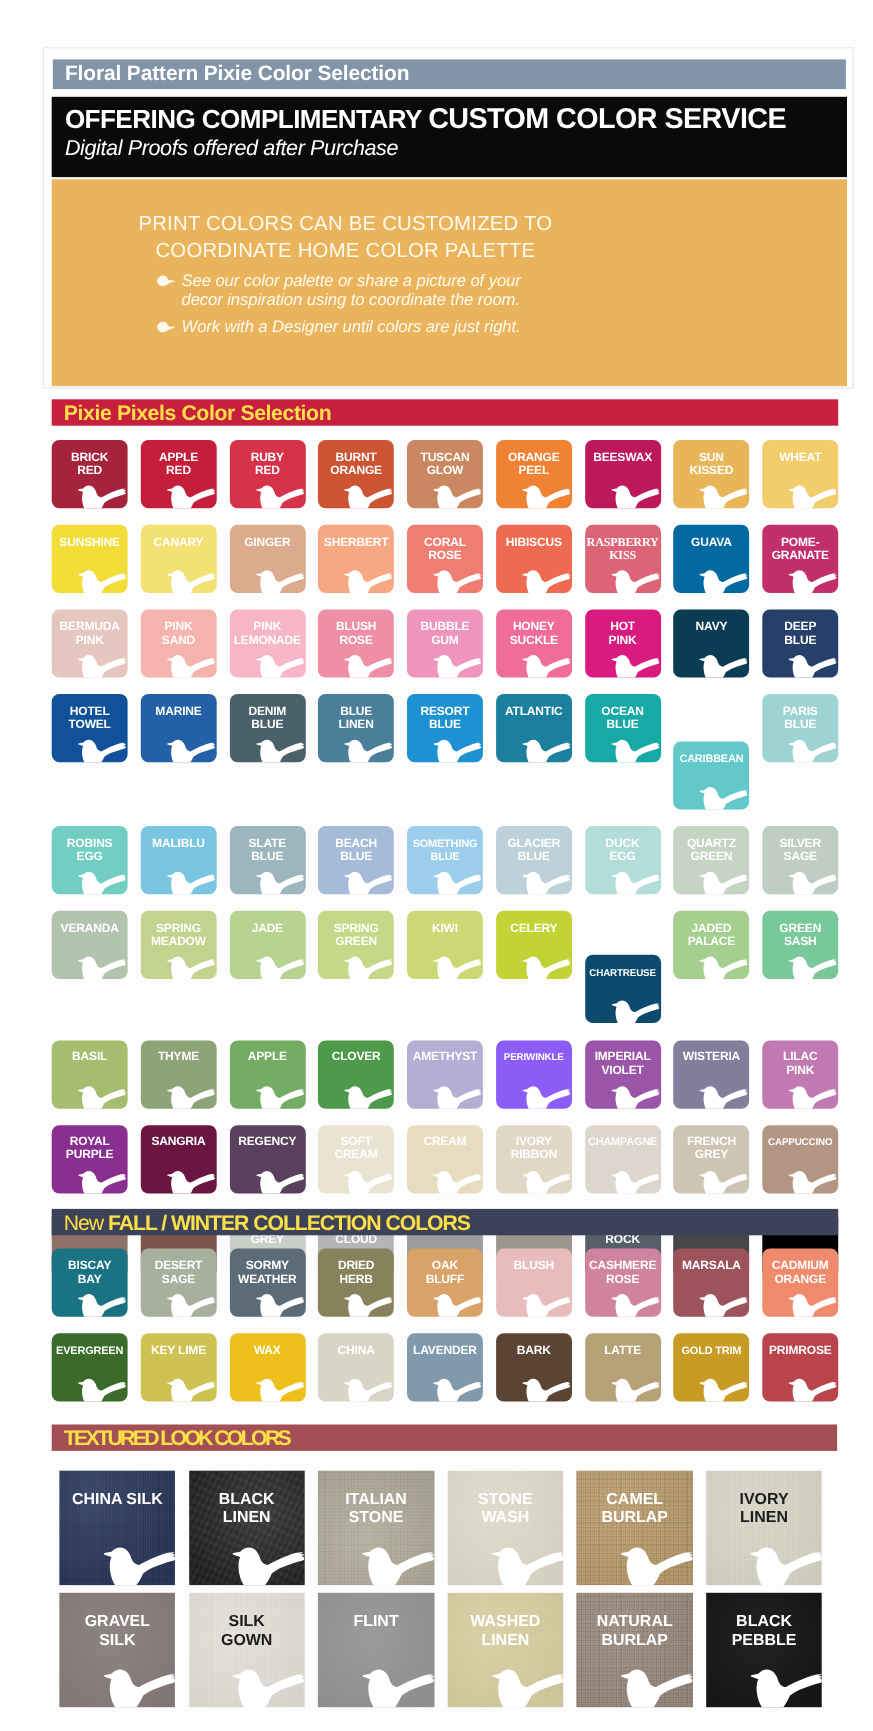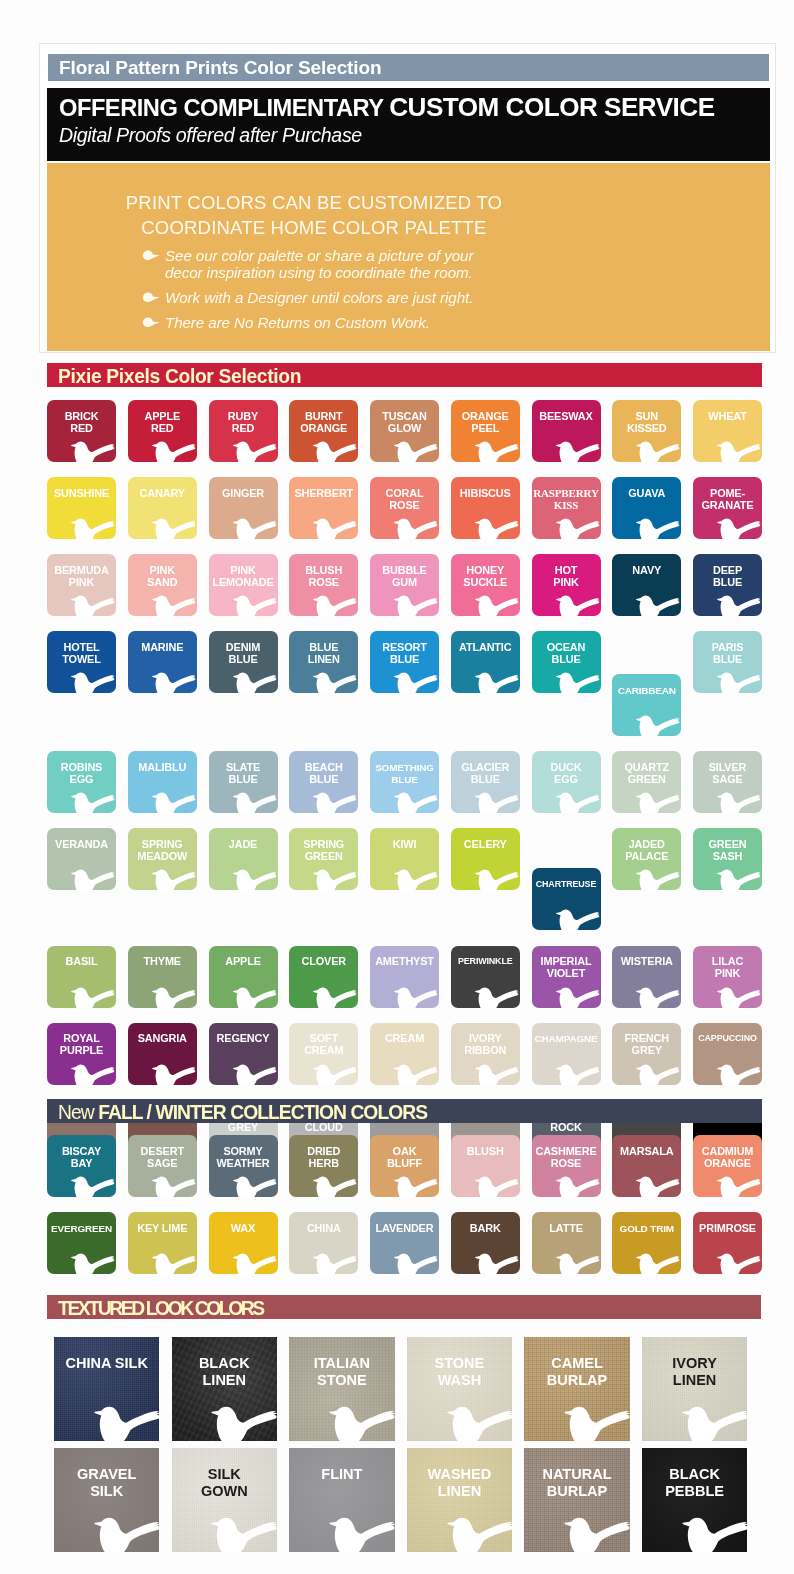--- a/index.html
+++ b/index.html
@@ -20,21 +20,21 @@
   .orange-box{position:absolute;left:47px;top:163px;width:723px;height:188px;background:#e9b45c;}
   .ob-title{position:absolute;left:0px;top:28px;width:534px;text-align:center;color:#fffaf0;
      font-size:18.5px;line-height:24.8px;letter-spacing:.2px;font-weight:normal;}
   .bullets{position:absolute;left:95px;top:84px;width:560px;}
   .bullet{position:relative;padding-left:23px;margin-bottom:7.5px;color:#fffaf0;
      font-size:15.2px;font-style:italic;line-height:17.4px;letter-spacing:-0.1px;}
   .bullet .bico{position:absolute;left:0px;top:3px;width:17.5px;height:10.5px;}
 
   
   .sec-bar{position:absolute;left:47px;height:24px;}
-  .sec-bar .lbl{position:absolute;left:11px;top:2.5px;color:#fef9c3;font-size:19.3px;font-weight:bold;letter-spacing:-0.35px;white-space:nowrap;}
+  .sec-bar .lbl{position:absolute;left:11px;top:2.5px;color:#fde047;font-size:19.3px;font-weight:bold;letter-spacing:-0.35px;white-space:nowrap;}
   .sec-bar .lbl .light{font-weight:normal;}
 
   
   .grid{position:absolute;display:grid;}
   .sw{position:relative;border-radius:7px;overflow:hidden;}
   .sw .txt{position:absolute;left:0;top:10.6px;width:100%;text-align:center;
      color:#ffffff;font-size:10.9px;font-weight:bold;line-height:11.9px;letter-spacing:-0.15px;}
   .sw .bird{position:absolute;right:-1.1px;bottom:-5.05px;width:46.9px;height:28.1px;}
   .sw.tex{border-radius:0;}
   .sw.tex .txt{top:18px;font-size:14.5px;line-height:16.5px;letter-spacing:0px;}
@@ -77,21 +77,21 @@
   }
 </style>
 </head>
 <body>
 
 <div id="page">
 
   <div class="panel-frame"></div>
 
   <div class="bar-floral">
-    <span class="lbl">Floral Pattern Prints Color Selection</span>
+    <span class="lbl">Floral Pattern Pixie Color Selection</span>
   </div>
 
   <div class="black-box">
     <div class="l1"><span class="p1">OFFERING COMPLIMENTARY </span><span class="p2">CUSTOM COLOR SERVICE</span></div>
     <div class="l2">Digital Proofs offered after Purchase</div>
   </div>
 
   <div class="orange-box">
     <div class="ob-title">
       <div>PRINT COLORS CAN BE CUSTOMIZED TO</div>
@@ -104,26 +104,20 @@
           </svg>
           <div>See our color palette or share a picture of your</div>
           <div>decor inspiration using to coordinate the room.</div>
         </div>
         <div class="bullet">
           <svg class="bico" viewBox="0 0 17.5 10.5">
             <path d="M 6.3 0.5 C 3.3 0.5 0.9 2.7 0.9 5.4 C 0.9 8.0 3.2 10.1 6.0 10.1 C 7.2 10.1 8.3 9.7 9.2 9.1 C 10.9 7.9 13.0 6.9 15.0 6.3 L 16.7 5.9 C 17.3 5.7 17.3 5.3 16.7 5.2 L 10.9 4.6 C 10.6 2.3 8.8 0.5 6.3 0.5 Z" fill="#fffaf0"></path>
           </svg>
           <div>Work with a Designer until colors are just right.</div>
         </div>
-        <div class="bullet">
-          <svg class="bico" viewBox="0 0 17.5 10.5">
-            <path d="M 6.3 0.5 C 3.3 0.5 0.9 2.7 0.9 5.4 C 0.9 8.0 3.2 10.1 6.0 10.1 C 7.2 10.1 8.3 9.7 9.2 9.1 C 10.9 7.9 13.0 6.9 15.0 6.3 L 16.7 5.9 C 17.3 5.7 17.3 5.3 16.7 5.2 L 10.9 4.6 C 10.6 2.3 8.8 0.5 6.3 0.5 Z" fill="#fffaf0"></path>
-          </svg>
-          <div>There are No Returns on Custom Work.</div>
-        </div>
       </div>
   </div>
 
   <div id="sections">
       <div class="sec-bar" style="left: 47px; top: 363px; width: 715px; background: rgb(200, 32, 60);">
         <span class="lbl" style="letter-spacing:-0.35px">Pixie Pixels Color Selection</span>
       </div>
       <div class="grid" style="left: 47px; top: 400px; width: 715px; grid-template-columns: repeat(9, 69px); gap: 15.1px 11.75px;">
         <div class="sw" style="height: 62px; background: rgb(165, 36, 59);">
           <span class="txt">BRICK<br>RED</span>
@@ -472,21 +466,21 @@
           <svg class="bird" viewBox="0 0 70 42" preserveAspectRatio="xMaxYMax meet">
             <path d="M 1.9 8.8 C 1.2 8.9 1.2 9.9 2.2 10.3 L 8.3 12.4 C 7.1 15.0 6.6 18.8 6.8 22.5 C 7.1 28.0 9.1 34.5 11.9 38.1 C 14.9 41.9 18.9 42.0 21.8 42.0 C 25.0 42.0 28.6 40.6 31.5 36.8 C 33.6 34.0 35.4 30.7 36.9 27.2 C 39.2 25.1 42.9 23.1 47.4 21.2 C 53.0 18.9 59.4 16.9 63.9 15.8 C 65.3 15.4 66.3 14.7 66.1 13.6 C 65.9 12.5 64.8 11.6 62.9 11.1 L 65.6 11.0 C 66.5 11.0 66.6 10.4 65.7 10.0 C 64.6 9.6 63.5 9.3 62.3 9.1 L 64.5 8.8 C 65.5 8.6 65.4 8.1 64.3 8.0 C 62.9 7.9 61.0 8.1 58.9 8.6 C 54.3 9.7 47.6 12.3 41.9 15.0 C 38.2 16.8 34.9 18.5 33.2 19.6 C 31.6 19.3 29.4 18.8 27.8 16.7 C 26.9 15.5 26.2 13.5 25.5 11.5 C 23.8 7.0 20.6 3.7 16.2 3.7 C 13.0 3.7 10.4 5.2 8.3 7.6 Z" fill="#ffffff"></path>
           </svg>
         </div>
         <div class="sw" style="height: 62px; background: rgb(179, 174, 212);">
           <span class="txt">AMETHYST</span>
           <svg class="bird" viewBox="0 0 70 42" preserveAspectRatio="xMaxYMax meet">
             <path d="M 1.9 8.8 C 1.2 8.9 1.2 9.9 2.2 10.3 L 8.3 12.4 C 7.1 15.0 6.6 18.8 6.8 22.5 C 7.1 28.0 9.1 34.5 11.9 38.1 C 14.9 41.9 18.9 42.0 21.8 42.0 C 25.0 42.0 28.6 40.6 31.5 36.8 C 33.6 34.0 35.4 30.7 36.9 27.2 C 39.2 25.1 42.9 23.1 47.4 21.2 C 53.0 18.9 59.4 16.9 63.9 15.8 C 65.3 15.4 66.3 14.7 66.1 13.6 C 65.9 12.5 64.8 11.6 62.9 11.1 L 65.6 11.0 C 66.5 11.0 66.6 10.4 65.7 10.0 C 64.6 9.6 63.5 9.3 62.3 9.1 L 64.5 8.8 C 65.5 8.6 65.4 8.1 64.3 8.0 C 62.9 7.9 61.0 8.1 58.9 8.6 C 54.3 9.7 47.6 12.3 41.9 15.0 C 38.2 16.8 34.9 18.5 33.2 19.6 C 31.6 19.3 29.4 18.8 27.8 16.7 C 26.9 15.5 26.2 13.5 25.5 11.5 C 23.8 7.0 20.6 3.7 16.2 3.7 C 13.0 3.7 10.4 5.2 8.3 7.6 Z" fill="#ffffff"></path>
           </svg>
         </div>
-        <div class="sw" style="height: 62px; background: #404040;">
+        <div class="sw" style="height: 62px; background: #8b5cf6;">
           <span class="txt" style="font-size:8.94px;">PERIWINKLE</span>
           <svg class="bird" viewBox="0 0 70 42" preserveAspectRatio="xMaxYMax meet">
             <path d="M 1.9 8.8 C 1.2 8.9 1.2 9.9 2.2 10.3 L 8.3 12.4 C 7.1 15.0 6.6 18.8 6.8 22.5 C 7.1 28.0 9.1 34.5 11.9 38.1 C 14.9 41.9 18.9 42.0 21.8 42.0 C 25.0 42.0 28.6 40.6 31.5 36.8 C 33.6 34.0 35.4 30.7 36.9 27.2 C 39.2 25.1 42.9 23.1 47.4 21.2 C 53.0 18.9 59.4 16.9 63.9 15.8 C 65.3 15.4 66.3 14.7 66.1 13.6 C 65.9 12.5 64.8 11.6 62.9 11.1 L 65.6 11.0 C 66.5 11.0 66.6 10.4 65.7 10.0 C 64.6 9.6 63.5 9.3 62.3 9.1 L 64.5 8.8 C 65.5 8.6 65.4 8.1 64.3 8.0 C 62.9 7.9 61.0 8.1 58.9 8.6 C 54.3 9.7 47.6 12.3 41.9 15.0 C 38.2 16.8 34.9 18.5 33.2 19.6 C 31.6 19.3 29.4 18.8 27.8 16.7 C 26.9 15.5 26.2 13.5 25.5 11.5 C 23.8 7.0 20.6 3.7 16.2 3.7 C 13.0 3.7 10.4 5.2 8.3 7.6 Z" fill="#ffffff"></path>
           </svg>
         </div>
         <div class="sw" style="height: 62px; background: rgb(154, 85, 168);">
           <span class="txt">IMPERIAL<br>VIOLET</span>
           <svg class="bird" viewBox="0 0 70 42" preserveAspectRatio="xMaxYMax meet">
             <path d="M 1.9 8.8 C 1.2 8.9 1.2 9.9 2.2 10.3 L 8.3 12.4 C 7.1 15.0 6.6 18.8 6.8 22.5 C 7.1 28.0 9.1 34.5 11.9 38.1 C 14.9 41.9 18.9 42.0 21.8 42.0 C 25.0 42.0 28.6 40.6 31.5 36.8 C 33.6 34.0 35.4 30.7 36.9 27.2 C 39.2 25.1 42.9 23.1 47.4 21.2 C 53.0 18.9 59.4 16.9 63.9 15.8 C 65.3 15.4 66.3 14.7 66.1 13.6 C 65.9 12.5 64.8 11.6 62.9 11.1 L 65.6 11.0 C 66.5 11.0 66.6 10.4 65.7 10.0 C 64.6 9.6 63.5 9.3 62.3 9.1 L 64.5 8.8 C 65.5 8.6 65.4 8.1 64.3 8.0 C 62.9 7.9 61.0 8.1 58.9 8.6 C 54.3 9.7 47.6 12.3 41.9 15.0 C 38.2 16.8 34.9 18.5 33.2 19.6 C 31.6 19.3 29.4 18.8 27.8 16.7 C 26.9 15.5 26.2 13.5 25.5 11.5 C 23.8 7.0 20.6 3.7 16.2 3.7 C 13.0 3.7 10.4 5.2 8.3 7.6 Z" fill="#ffffff"></path>
           </svg>

